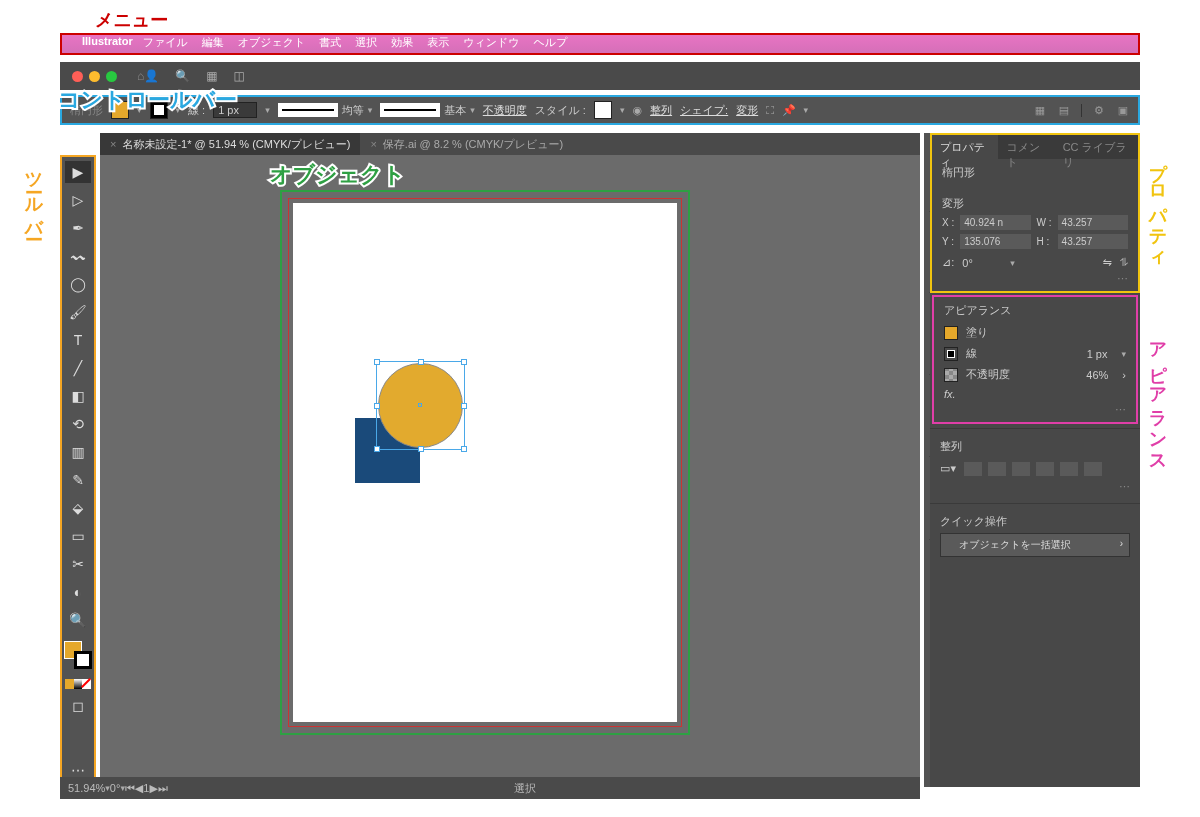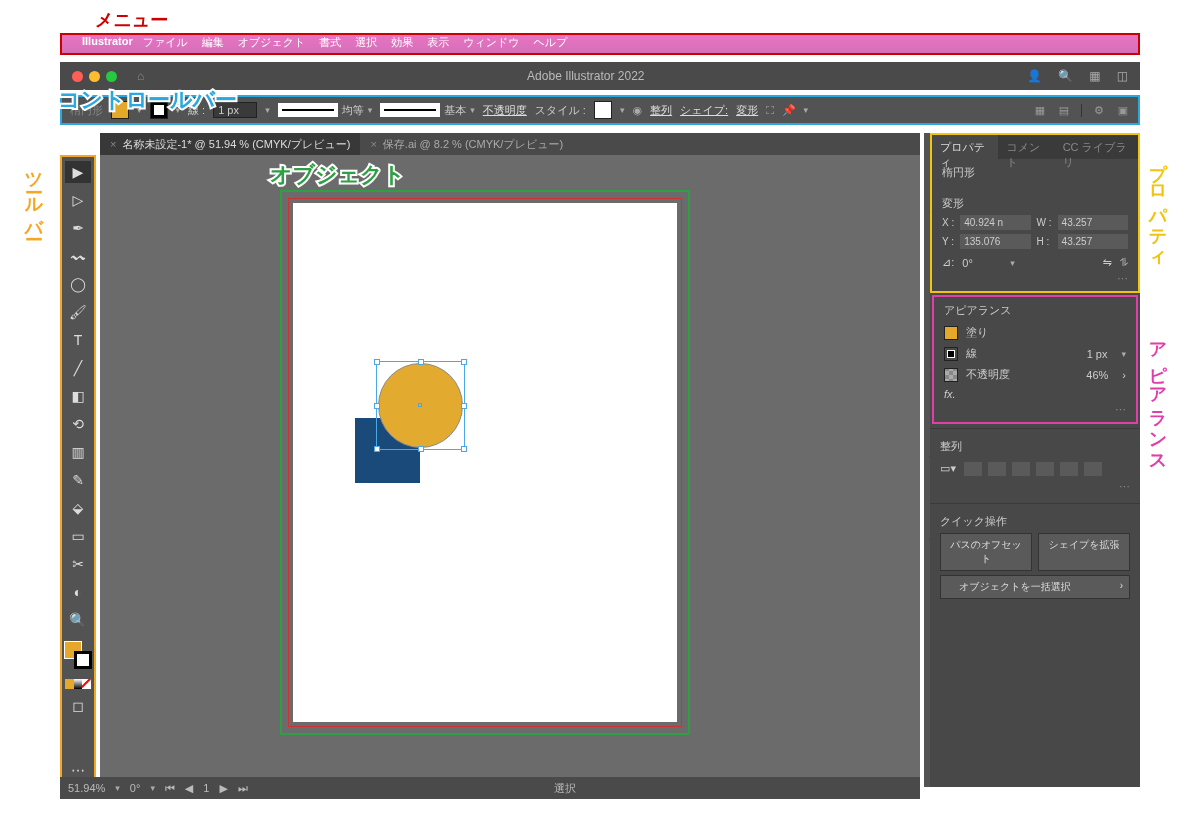--- a/index.html
+++ b/index.html
@@ -56,21 +56,21 @@
 .canvas-wrap{position:absolute;left:100px;top:155px;right:280px;bottom:30px;background:#6b6b6b}
 .canvas-wrap .abox{position:absolute;left:180px;top:35px;width:410px;height:545px;border:2px solid #2ea043;padding:6px}
 .canvas-wrap .abox .red{width:100%;height:100%;border:1px solid #c33;padding:4px}
 .canvas-wrap .abox .paper{width:100%;height:100%;background:#fff;position:relative}
 .sq{position:absolute;left:62px;top:215px;width:65px;height:65px;background:#1a4a7a}
 .circ{position:absolute;left:85px;top:160px;width:85px;height:85px;border-radius:50%;background:#e2aa2e;border:1px solid #888}
 .bbox{position:absolute;left:83px;top:158px;width:89px;height:89px;border:1px solid #4aa8e8}
 .hnd{position:absolute;width:6px;height:6px;background:#fff;border:1px solid #4aa8e8}
 
 
-.status{position:absolute;left:60px;bottom:18px;right:280px;height:22px;background:#4a4a4a;color:#bbb;font-size:11px;display:flex;align-items:center;padding:0 8px;gap:10px}
+.status{position:absolute;left:60px;bottom:18px;right:280px;height:22px;background:#4a4a4a;color:#bbb;font-size:11px;display:flex;align-items:center;padding:0 8px;}
 
 
 .iconcol{position:absolute;right:240px;top:133px;width:36px;bottom:30px;background:#535353;display:flex;flex-direction:column;align-items:center;gap:14px;padding:12px 0;color:#bbb;font-size:15px}
 .iconcol .sep{width:70%;height:1px;background:#444;margin:2px 0}
 
 
 .panel{position:absolute;right:60px;top:133px;width:210px;bottom:30px;background:#484848;color:#ccc;font-size:11px}
 .panel .tabs2{display:flex;height:24px;background:#3a3a3a}
 .panel .tabs2 .t{padding:5px 8px;color:#888;cursor:default}
 .panel .tabs2 .t.act{background:#484848;color:#ddd}
@@ -114,21 +114,20 @@
   <span class="mi">ヘルプ</span>
 </div>
 
 <div class="titlebar">
   <div class="traffic">
     <span style="background:#ff5f57"></span>
       <span style="background:#febc2e"></span>
       <span style="background:#28c840"></span>
   </div>
   <span class="home">⌂</span>
-  <span class="title">Adobe Illustrator 2022</span>
   <div class="ticons">
     <span>👤</span>
     <span>🔍</span>
     <span>▦</span>
     <span>◫</span>
   </div>
 </div>
 
 <div class="ctrl">
   <span class="txt" style="color:#888">楕円形</span>
@@ -342,23 +341,19 @@
       <span></span>
       <span></span>
       <span></span>
     </div>
     <div style="text-align:right;color:#888">⋯</div>
   </div>
   <div class="hr"></div>
   <div class="sect">
     <div class="hd">クイック操作</div>
     <div class="btnrow">
-      <div class="btn">パスのオフセット</div>
-      <div class="btn">シェイプを拡張</div>
-    </div>
-    <div class="btnrow">
         <div class="btn" style="text-align:left;padding-left:18px;display:flex">
           <span style="flex:1">オブジェクトを一括選択</span>
           <span>›</span>
         </div>
       </div>
   </div>
 </div>
 
 </body></html>

